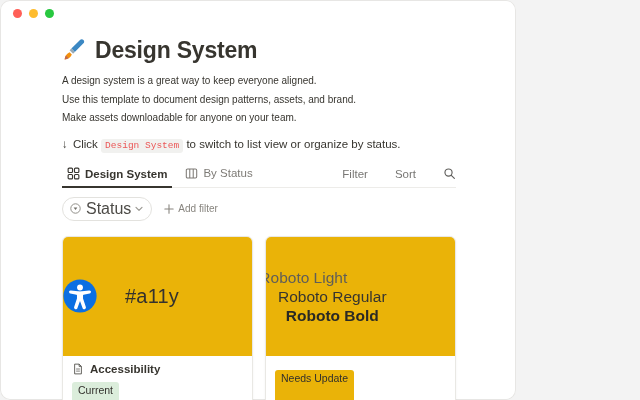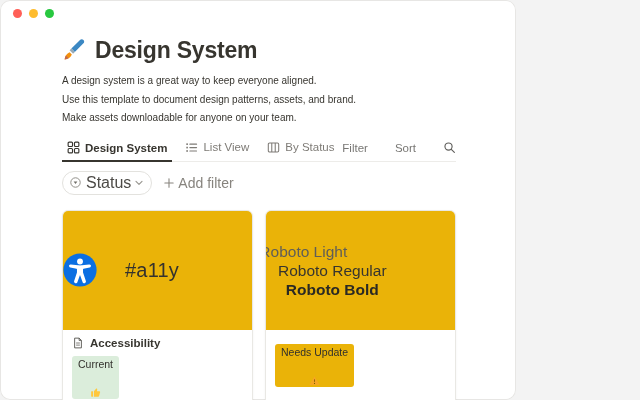--- a/index.html
+++ b/index.html
@@ -44,21 +44,21 @@
   .tab{display:flex;align-items:center;gap:5px;font-size:11.5px;color:#7e7b76;padding:3px 5px 7px;cursor:pointer;white-space:nowrap;}
   .tab svg{display:block;}
   .tab.active{color:#37352f;font-weight:700;border-bottom:2px solid #37352f;margin-bottom:-1px;padding-bottom:5px;}
   .toolbar{display:flex;align-items:flex-end;gap:27px;font-size:11.5px;color:#787774;padding-bottom:7px;}
   .toolbar span{cursor:pointer;}
   .toolbar .searchbtn{cursor:pointer;display:flex;align-items:center;}
 
   
   .filterrow{margin-top:9px;display:flex;align-items:center;gap:12px;}
   .chip{display:inline-flex;align-items:center;gap:4px;border:1px solid #E3E2DE;border-radius:999px;padding:2px 8px 2px 6px;font-size:16px;color:#4c4a46;cursor:pointer;background:#fff;}
-  .addfilter{display:inline-flex;align-items:center;gap:4px;font-size:14px;color:#87847e;cursor:pointer;}
+  .addfilter{display:inline-flex;align-items:center;gap:4px;font-size:10px;color:#87847e;cursor:pointer;}
 
   
   .cards{margin-top:15px;display:grid;grid-template-columns:1fr 1fr;gap:12px;}
   .card{border:1px solid #E9E8E4;border-radius:6px;overflow:hidden;background:#fff;box-shadow:0 1px 3px rgba(15,15,15,.05);cursor:pointer;}
   .cover{height:119px;background:#eab308;display:flex;align-items:center;}
   .info{padding:7px 9px 9px;}
   .cardtitle{display:flex;align-items:flex-start;gap:6px;font-size:11.5px;font-weight:700;color:#37352f;}
   .badge{display:inline-flex;align-items:center;gap:16px;margin-top:7px;font-size:10.5px;line-height:14px;padding:1px 6px;border-radius:3px;color:#32302c;flex-direction:column;}
   .badge.green{background:#DBEDDB;}
   .badge.orange{background:#eab308;}
@@ -97,44 +97,32 @@
       </svg>
       <span class="page-title">Design System</span>
     </div>
 
     <div class="desc">
       <p>A design system is a great way to keep everyone aligned.</p>
       <p>Use this template to document design patterns, assets, and brand.</p>
       <p>Make assets downloadable for anyone on your team.</p>
     </div>
 
+    <p class="tip"><span class="arrow">↓</span> <span>Click</span> <code>Design System</code> <span>to switch to list view or organize by status.</span></p>
 
     <div class="tabsbar">
       <div class="tabs">
         <div class="tab active">
           <svg width="13" height="13" viewBox="0 0 16 16" fill="none" stroke="currentColor" stroke-width="1.4">
             <rect x="1.4" y="1.4" width="5.4" height="5.4" rx="1.2"></rect>
             <rect x="9.2" y="1.4" width="5.4" height="5.4" rx="1.2"></rect>
             <rect x="1.4" y="9.2" width="5.4" height="5.4" rx="1.2"></rect>
             <rect x="9.2" y="9.2" width="5.4" height="5.4" rx="1.2"></rect>
           </svg>
           <span>Design System</span>
-        </div>
-        <div class="tab">
-          <svg width="13" height="13" viewBox="0 0 16 16">
-            <rect x="1.6" y="2.9" width="2" height="2" fill="currentColor"></rect>
-            <rect x="1.6" y="7.1" width="2" height="2" fill="currentColor"></rect>
-            <rect x="1.6" y="11.3" width="2" height="2" fill="currentColor"></rect>
-            <g stroke="currentColor" stroke-width="1.4" stroke-linecap="round">
-              <line x1="6" y1="3.9" x2="14.2" y2="3.9"></line>
-              <line x1="6" y1="8.1" x2="14.2" y2="8.1"></line>
-              <line x1="6" y1="12.3" x2="14.2" y2="12.3"></line>
-            </g>
-          </svg>
-          <span>List View</span>
         </div>
         <div class="tab">
           <svg width="13" height="13" viewBox="0 0 16 16" fill="none" stroke="currentColor" stroke-width="1.3">
             <rect x="1.6" y="2.4" width="12.8" height="11.2" rx="1.6"></rect>
             <line x1="5.87" y1="2.4" x2="5.87" y2="13.6"></line>
             <line x1="10.13" y1="2.4" x2="10.13" y2="13.6"></line>
           </svg>
           <span>By Status</span>
         </div>
       </div>

